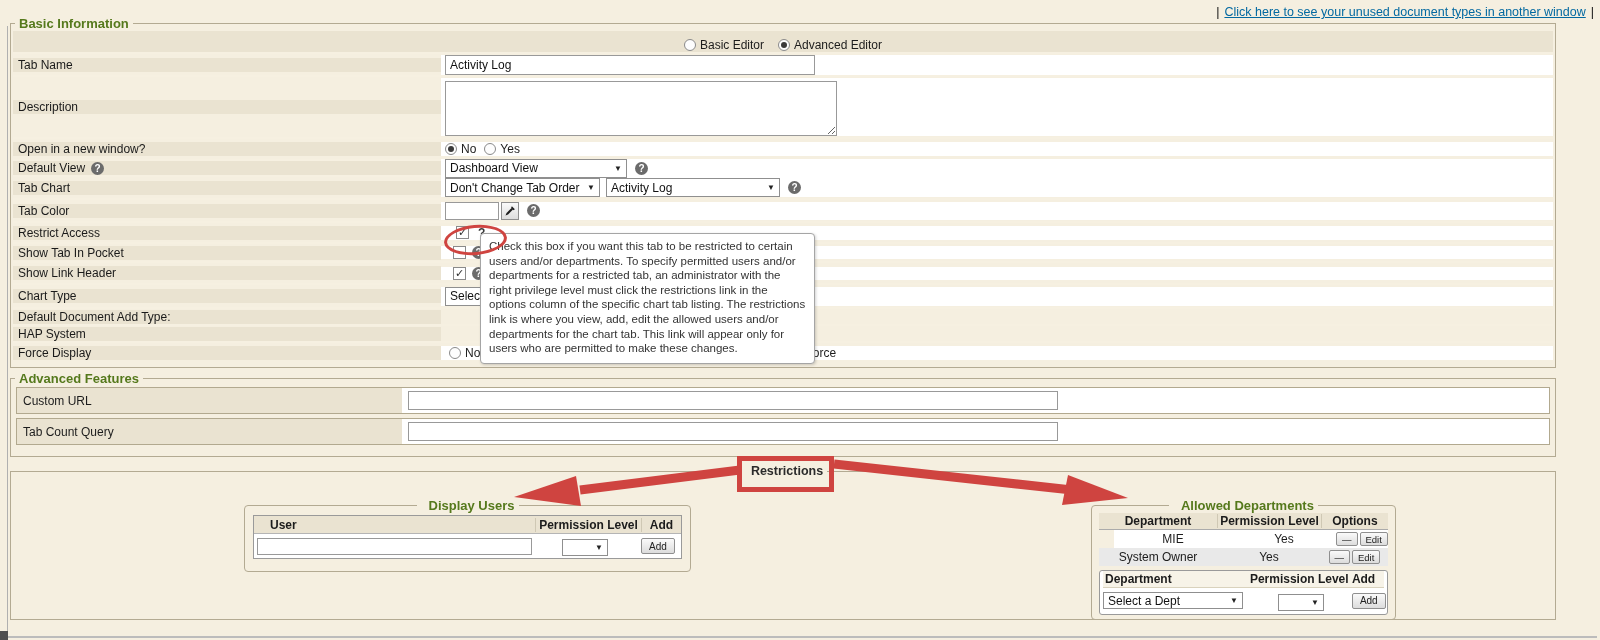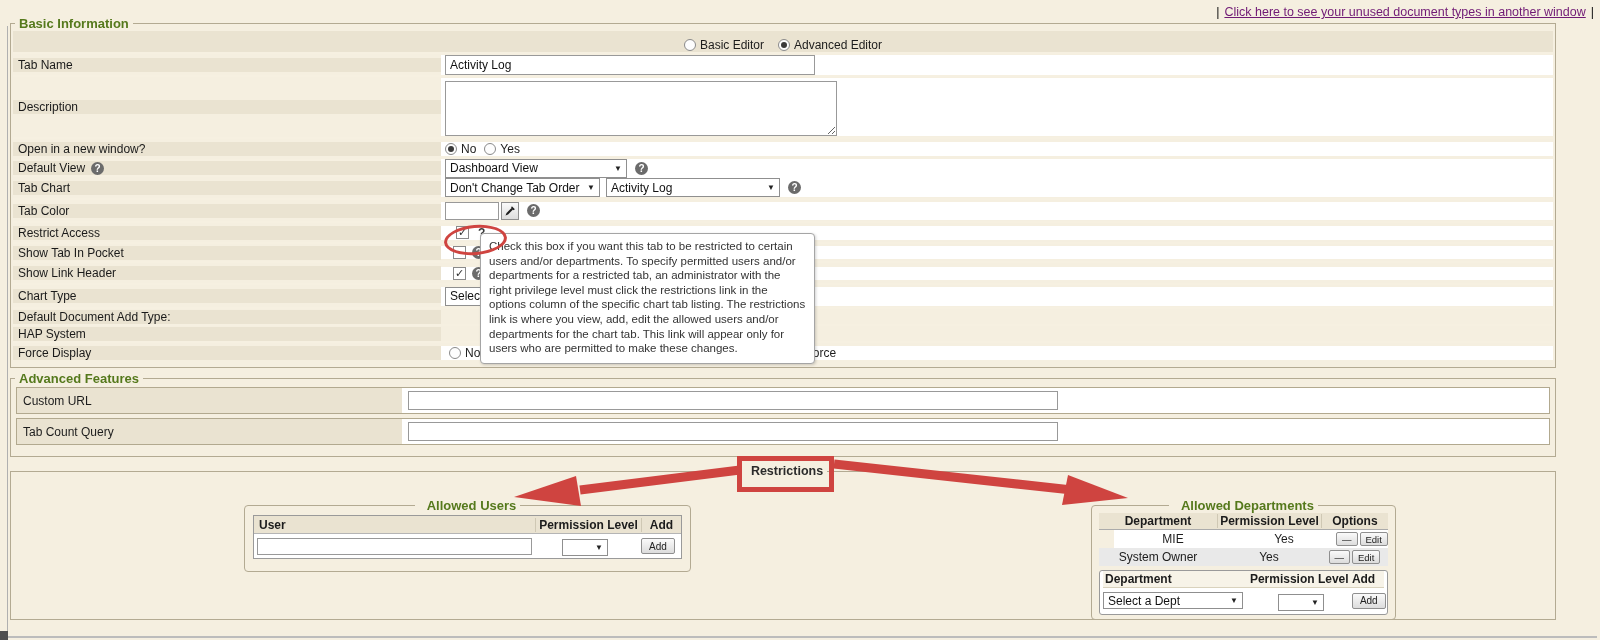--- a/index.html
+++ b/index.html
@@ -2,21 +2,21 @@
 <html><head>
 <meta charset="utf-8">
 <style>
   * { box-sizing: border-box; margin: 0; padding: 0; }
   html,body { width:1600px; height:640px; }
   body { font-family: "Liberation Sans", sans-serif; font-size: 12px; color:#1c1c1c; }
   .page { position:relative; width:1600px; height:640px; background:#f5efe0; overflow:hidden; }
 
   
   .topbar { position:absolute; top:0; left:0; right:6px; height:24px; display:flex; align-items:center; justify-content:flex-end; font-size:12.5px; color:#111; }
-  .topbar a { color:#701a75; text-decoration:underline; margin:0 5px; cursor:pointer; }
+  .topbar a { color:#0369a1; text-decoration:underline; margin:0 5px; cursor:pointer; }
 
   
   .frame-left { position:absolute; left:7px; top:26px; width:1px; height:610px; background:#b0b0b0; }
   .frame-bottom { position:absolute; left:8px; right:3px; top:636px; height:2px; background:#bcbcbc; }
   .frame-corner { position:absolute; left:0; top:631px; width:8px; height:9px; background:#4f4f4f; }
 
   
   fieldset { position:absolute; border:1px solid #b3aa92; background:transparent; padding:0 2px 2px 2px; }
   fieldset legend { font-weight:bold; font-size:13px; color:#55791c; padding:0 4px; margin-left:2px; }
   fieldset.centered-legend > legend { margin:0 auto;padding-left:12px; }
@@ -62,21 +62,21 @@
   .arrows { position:absolute; left:0; top:0; width:1600px; height:640px; z-index:6; pointer-events:none; }
 
   
   .adv-row { border:1px solid #b2a98f; display:flex; height:27px; margin:1px 3px 4px 3px; background:#fff; align-items:center; }
   .adv-row .lbl { width:385px; background:#eae3d1; height:100%; display:flex; align-items:center; padding-left:6px; }
   .adv-row .ti { margin-left:6px; width:650px; height:19px; }
 
   
   .au-table { margin:2px 6px; border:1px solid #9a9a9a; background:#fff; }
   .au-head { display:flex; background:#eae3d1; font-weight:bold; border-bottom:1px solid #b5b5b5; height:18px; align-items:center; }
-  .au-head .c-user { flex:1; padding-left:5px; }
+  .au-head .c-user { flex:1; padding-left:16px; }
   .au-head .c-perm { width:106px; border-left:1px solid #cfc8b4; text-align:center; }
   .au-head .c-add { width:40px; border-left:1px solid #cfc8b4; text-align:center; }
   .au-body { display:flex; align-items:center; height:24px; padding:0 3px; }
   .au-body .c-user { flex:1; }
   .au-body .c-perm { width:106px; text-align:center; }
   .au-body .c-add { width:40px; text-align:center; }
 
   
   .dl { margin:0 5px; }
   .dl-head { display:flex; background:#eae3d1; font-weight:bold; border-bottom:1px solid #ababab; height:17px; align-items:center; text-align:center; }
@@ -276,21 +276,21 @@
     <div class="adv-row">
       <div class="lbl">Tab Count Query</div>
       <input class="ti" style="">
     </div>
   </fieldset>
 
   <fieldset id="fs-restrictions" class="centered-legend">
     <legend>Restrictions</legend>
 
     <fieldset id="fs-users" class="centered-legend">
-      <legend>Allowed Users</legend>
+      <legend>Display Users</legend>
       <div class="au-table">
         <div class="au-head">
           <div class="c-user">User</div>
           <div class="c-perm">Permission Level</div>
           <div class="c-add">Add</div>
         </div>
         <div class="au-body">
           <div class="c-user"><input class="ti" style="width: 275px; height: 17px;"></div>
           <div class="c-perm">
             <div class="fake-select" style="width:46px;height:17px;display:inline-flex">

